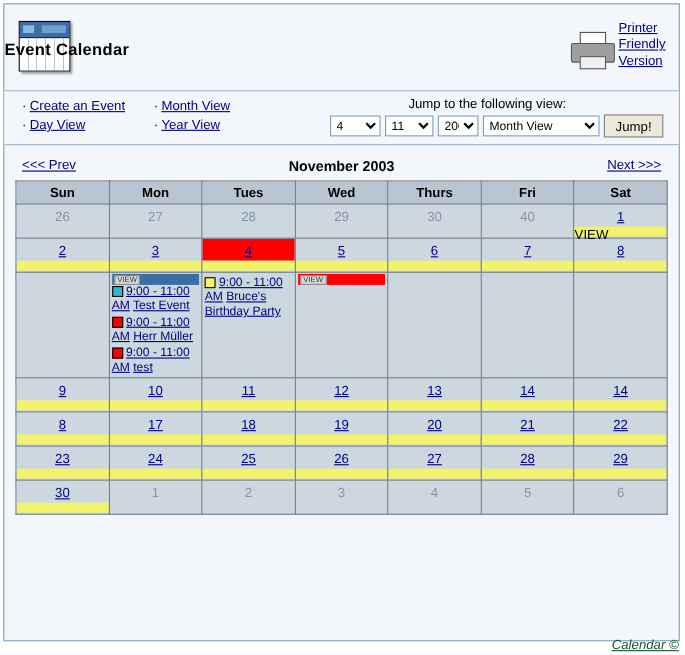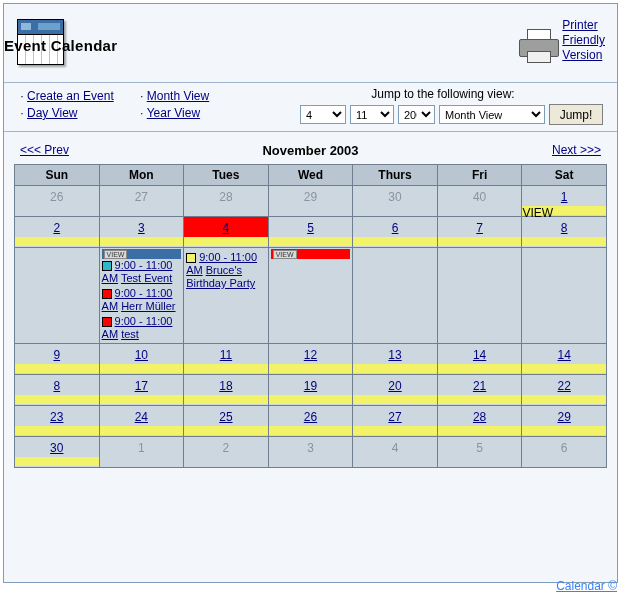--- a/index.html
+++ b/index.html
@@ -204,21 +204,21 @@
     display:inline-block;width:8px;height:8px;
     border:1px solid #000;margin-right:3px;vertical-align:middle;
   }
   .bigcell{height:150px;}
 
   .footer{
     position:absolute;
     right:6px;bottom:2px;
     font-size:12px;
   }
-  .footer a{color:#3b82f6;text-decoration:underline;}
+  .footer a{color:#14532d;text-decoration:underline;font-style:italic;}
 </style>
 </head>
 <body>
 
 <div class="page">
   <div class="outer-frame">
 
     <div class="header">
       <div class="cal-icon">
         <div class="top"></div>

